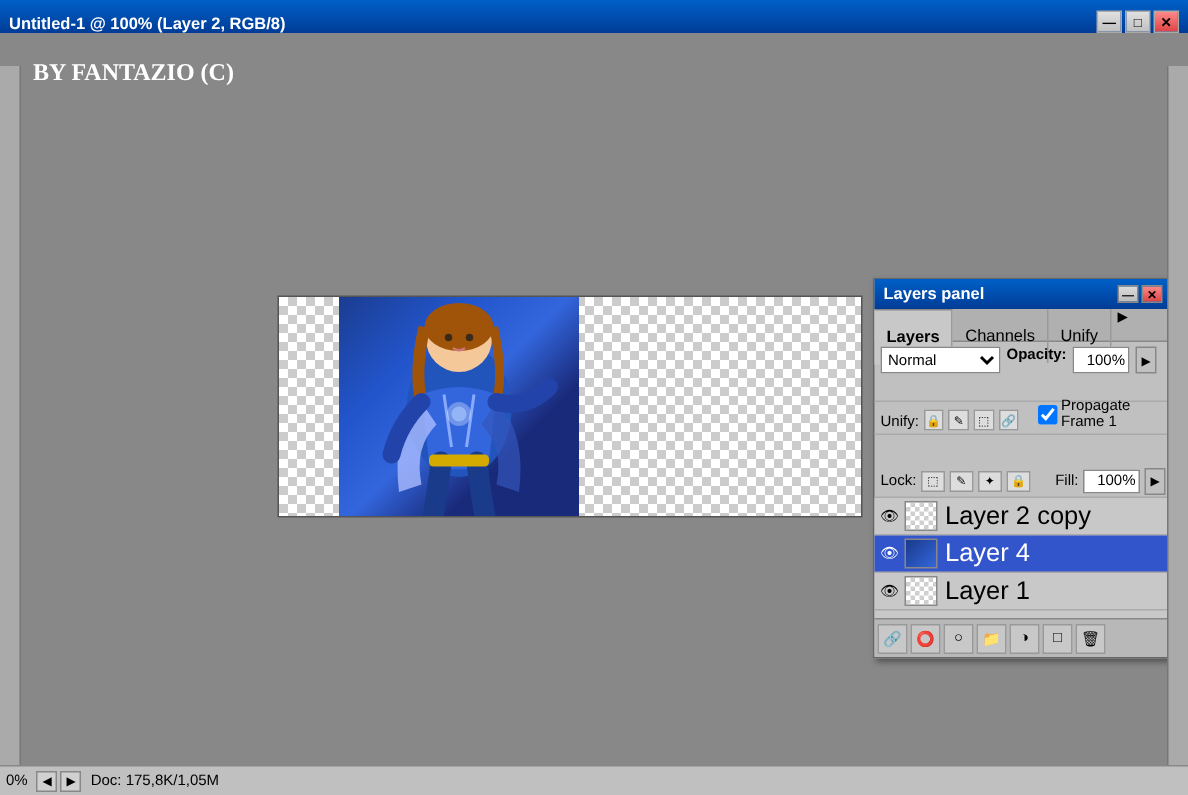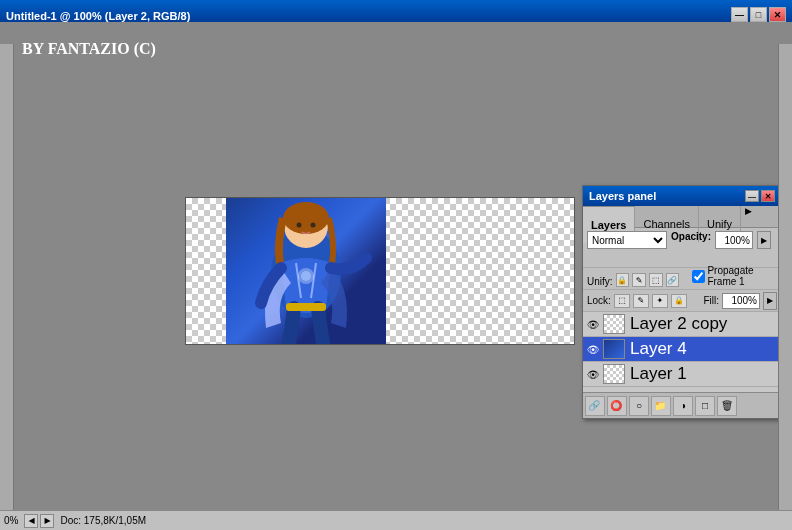--- a/index.html
+++ b/index.html
@@ -240,20 +240,21 @@
 
     
     .lock-row {
       display: flex;
       align-items: center;
       padding: 2px 4px;
       gap: 3px;
       border-bottom: 1px solid #aaa;
       height: 22px;
       font-size: 10px;
+      margin-top: 20px;
     }
     .lock-icon {
       width: 16px;
       height: 14px;
       background: #ddd;
       border: 1px solid #999;
       display: flex;
       align-items: center;
       justify-content: center;
       font-size: 8px;

